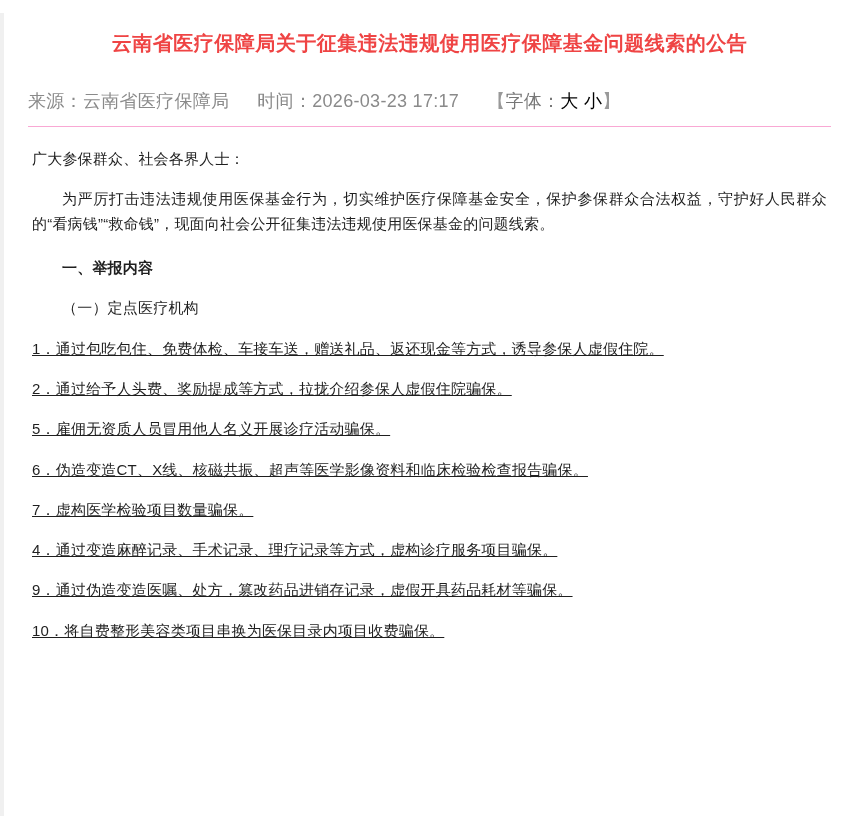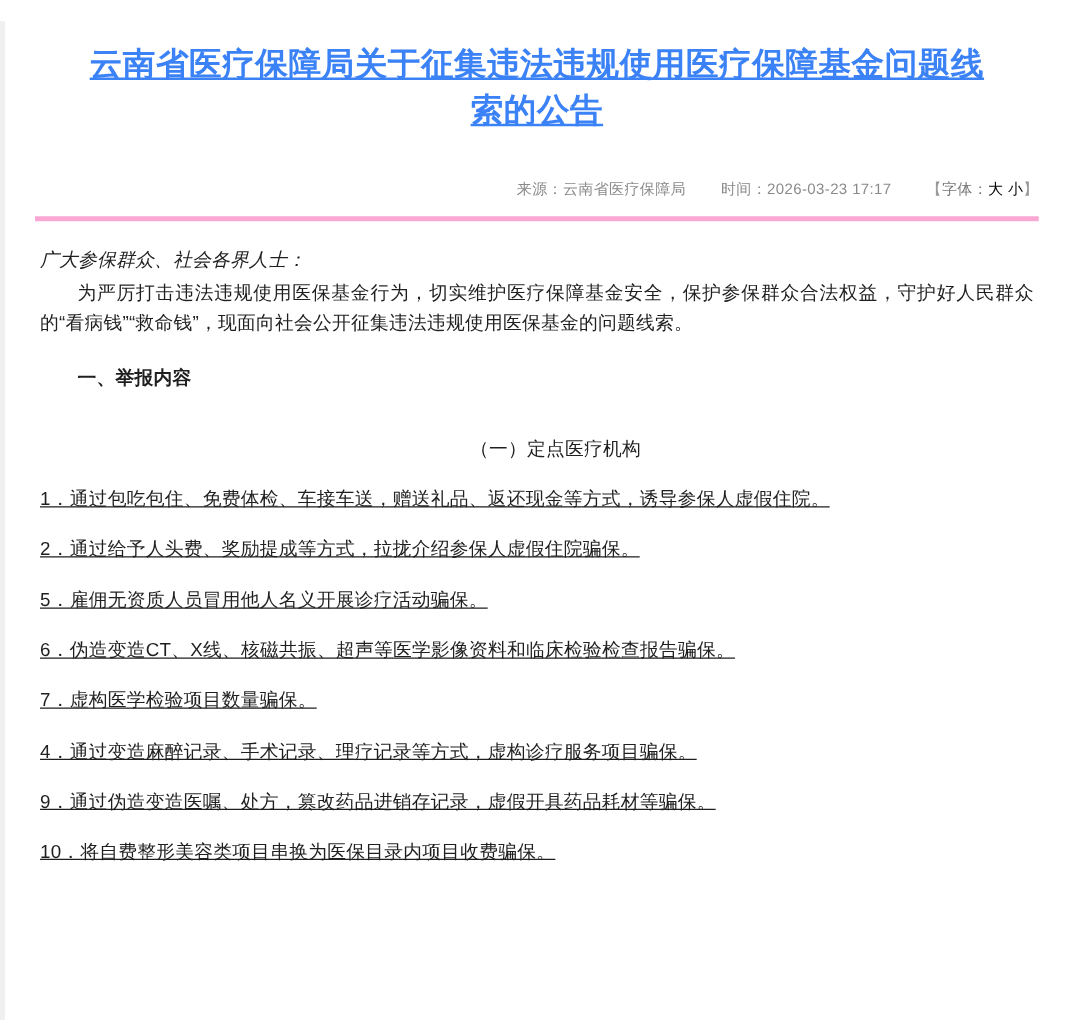--- a/index.html
+++ b/index.html
@@ -19,39 +19,38 @@
     min-height: 816px;
     background: #ffffff;
     box-sizing: border-box;
     border-left: 4px solid #f0f0f0;
   }
   .article {
     padding: 0 22px 0 24px;
     box-sizing: border-box;
   }
   .title {
-    font-size: 26px;
+    font-size: 20px;
     font-weight: bold;
-    color: #3b82f6;
+    color: #ef4444;
     text-align: center;
     line-height: 1.42;
     letter-spacing: 0.5px;
     padding: 16px 34px 6px 34px;
     box-sizing: border-box;
-    text-decoration: underline;
   }
   .meta-bar {
     display: flex;
-    justify-content: flex-end;
+    justify-content: flex-start;
     align-items: center;
     gap: 28px;
-    font-size: 12px;
+    font-size: 18px;
     color: #8a8a8a;
     padding: 12px 0 13px 0;
-    border-bottom: 4px solid #f9a8d4;
+    border-bottom: 1px solid #f9a8d4;
   }
   .meta-item {
     white-space: nowrap;
     letter-spacing: 0.3px;
   }
   .meta-font {
     color: #777777;
   }
   .meta-font .brk {
     color: #999999;
@@ -63,39 +62,36 @@
     padding: 20px 4px 24px 4px;
   }
   p {
     margin: 0 0 17px 0;
     font-size: 15px;
     line-height: 1.62;
     color: #1f1f1f;
     letter-spacing: 0.2px;
   }
   p.salutation {
-    margin-bottom: 2px;
-    font-style: italic;
+    margin-bottom: 16px;
   }
   p.indent2 {
     text-indent: 2em;
     text-align: justify;
   }
   p.section-head {
     font-weight: bold;
     text-indent: 2em;
     margin-top: 20px;
-    margin-bottom: 32px;
+    margin-bottom: 16px;
     font-size: 15px;
-    font-family: Liberation Mono, monospace;
   }
   p.sub-head {
     text-indent: 2em;
     margin-bottom: 16px;
-    text-align: center;
   }
   p.item {
     margin-bottom: 16px;
     text-decoration: underline;
   }
 </style>
 </head>
 <body>
 
 <div class="page">

